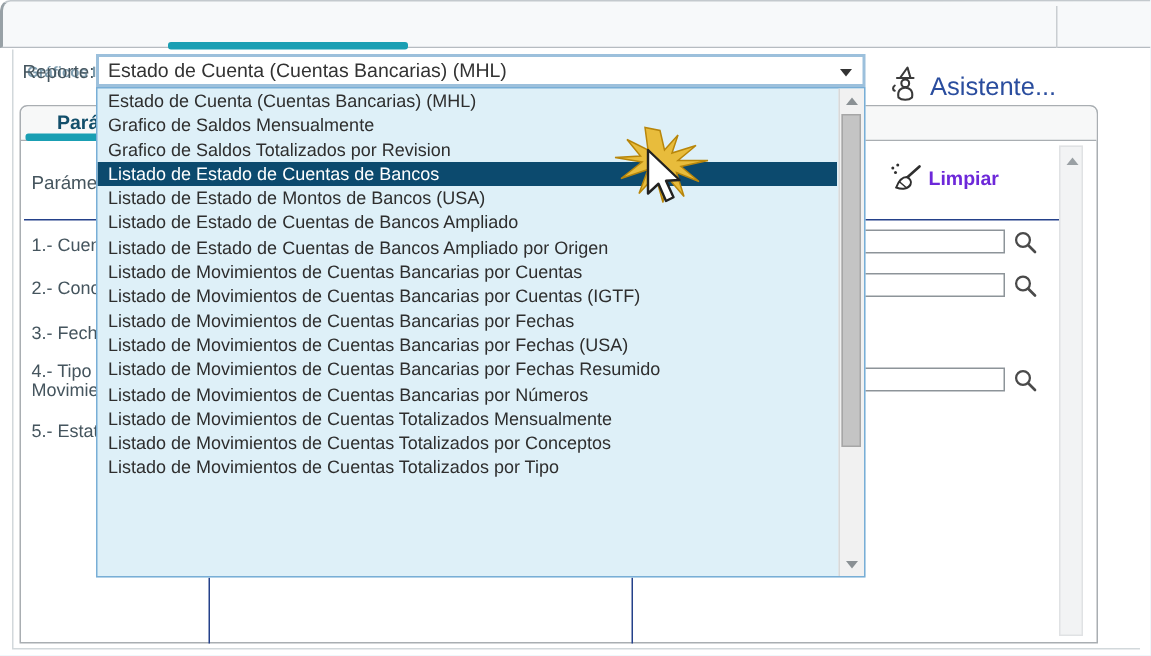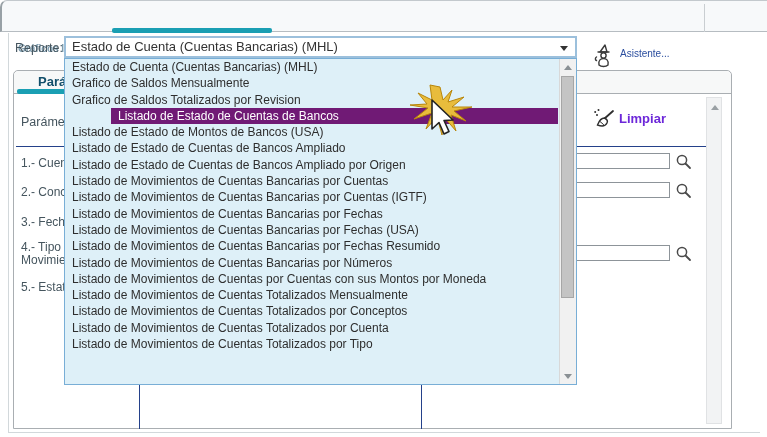--- a/index.html
+++ b/index.html
@@ -27,21 +27,21 @@
   .report-select{
     position:absolute;left:64px;top:36px;width:513px;height:22px;box-sizing:border-box;
     background:#fff;border:2px solid #9cc0dc;font-size:13px;color:#333;
     line-height:18px;padding-left:6px;white-space:nowrap;overflow:hidden;
   }
   .select-arrow{
     position:absolute;right:7px;top:8px;width:0;height:0;
     border-left:4px solid transparent;border-right:4px solid transparent;border-top:5px solid #333;
   }
   .assistant-btn{position:absolute;left:590px;top:43px;height:26px;cursor:pointer;}
-  .assistant-label{position:absolute;left:30px;top:5px;font-size:10px;color:#2a4d9e;white-space:nowrap;}
+  .assistant-label{position:absolute;left:30px;top:5px;font-size:17px;color:#2a4d9e;white-space:nowrap;}
 
   
   .panel{
     position:absolute;left:13px;top:70px;width:719px;height:359px;box-sizing:border-box;
     background:#fff;border:1px solid #a9aeb2;border-radius:5px 5px 0 0;
   }
   .panel-header{
     position:absolute;left:0;top:0;width:100%;height:23px;
     background:#f7f8f8;border-bottom:1px solid #a9aeb2;border-radius:5px 5px 0 0;box-sizing:border-box;
   }
@@ -69,21 +69,21 @@
 
   
   .dropdown{
     position:absolute;left:64px;top:58px;width:513px;height:327px;box-sizing:border-box;
     background:#def0f8;border:1px solid #78aed6;overflow:hidden;z-index:50;
   }
   .dd-item{
     height:16.3px;line-height:16.3px;font-size:12px;color:#2e2e2e;
     padding-left:7px;margin-right:18px;white-space:nowrap;overflow:hidden;cursor:default;
   }
-  .dd-item.sel{background:#701a75;color:#ffffff;margin-left:46px;}
+  .dd-item.sel{background:#0c4a6e;color:#ffffff;}
   .dd-scrollbar{position:absolute;right:0;top:0;bottom:0;width:17px;background:#f1f1f1;border-left:1px solid #d8d8d8;box-sizing:border-box;}
   .dd-btn{position:absolute;left:0;width:16px;height:16px;background:#f1f1f1;}
   .dd-btn.up{top:0;}
   .dd-btn.down{bottom:0;}
   .tri-up{position:absolute;left:4px;top:6px;width:0;height:0;border-left:4px solid transparent;border-right:4px solid transparent;border-bottom:5px solid #8a9094;}
   .tri-down{position:absolute;left:4px;top:6px;width:0;height:0;border-left:4px solid transparent;border-right:4px solid transparent;border-top:5px solid #8a9094;}
   .dd-thumb{position:absolute;left:1px;top:17px;width:13px;height:222px;background:#c4c4c4;border:1px solid #a6a6a6;box-sizing:border-box;}
 
   .cursor-overlay{position:absolute;left:406px;top:83px;width:72px;height:72px;z-index:99;pointer-events:none;}
 </style>
@@ -181,24 +181,22 @@
       <div class="dd-item sel">Listado de Estado de Cuentas de Bancos</div>
       <div class="dd-item">Listado de Estado de Montos de Bancos (USA)</div>
       <div class="dd-item">Listado de Estado de Cuentas de Bancos Ampliado</div>
       <div class="dd-item">Listado de Estado de Cuentas de Bancos Ampliado por Origen</div>
       <div class="dd-item">Listado de Movimientos de Cuentas Bancarias por Cuentas</div>
       <div class="dd-item">Listado de Movimientos de Cuentas Bancarias por Cuentas (IGTF)</div>
       <div class="dd-item">Listado de Movimientos de Cuentas Bancarias por Fechas</div>
       <div class="dd-item">Listado de Movimientos de Cuentas Bancarias por Fechas (USA)</div>
       <div class="dd-item">Listado de Movimientos de Cuentas Bancarias por Fechas Resumido</div>
       <div class="dd-item">Listado de Movimientos de Cuentas Bancarias por Números</div>
-      <div class="dd-item">Listado de Movimientos de Cuentas por Cuentas con sus Montos por Moneda</div>
       <div class="dd-item">Listado de Movimientos de Cuentas Totalizados Mensualmente</div>
       <div class="dd-item">Listado de Movimientos de Cuentas Totalizados por Conceptos</div>
-      <div class="dd-item">Listado de Movimientos de Cuentas Totalizados por Cuenta</div>
       <div class="dd-item">Listado de Movimientos de Cuentas Totalizados por Tipo</div>
     </div>
   <div class="dd-scrollbar">
     <div class="dd-btn up">
         <div class="tri-up"></div>
       </div>
     <div class="dd-thumb"></div>
     <div class="dd-btn down">
         <div class="tri-down"></div>
       </div>

